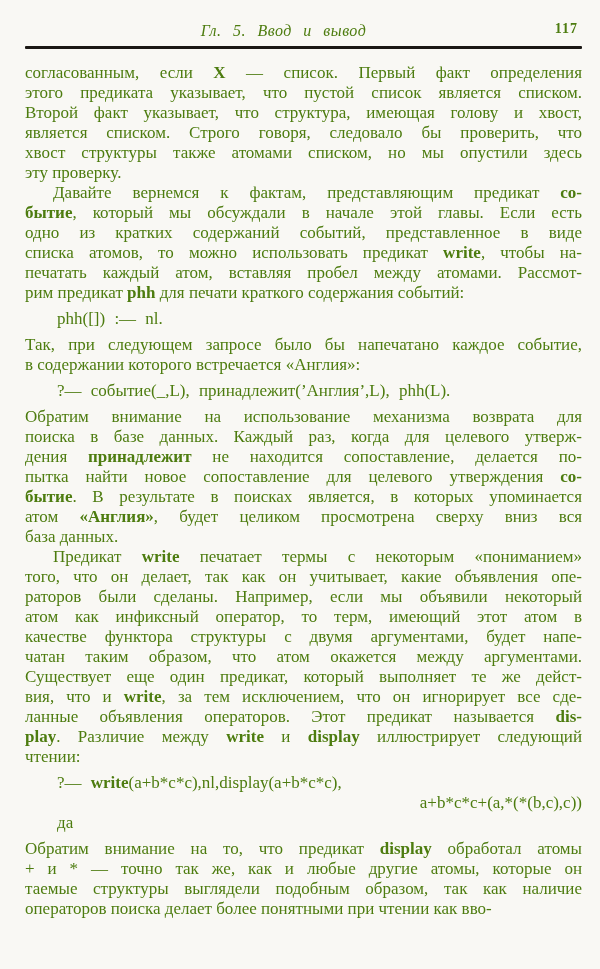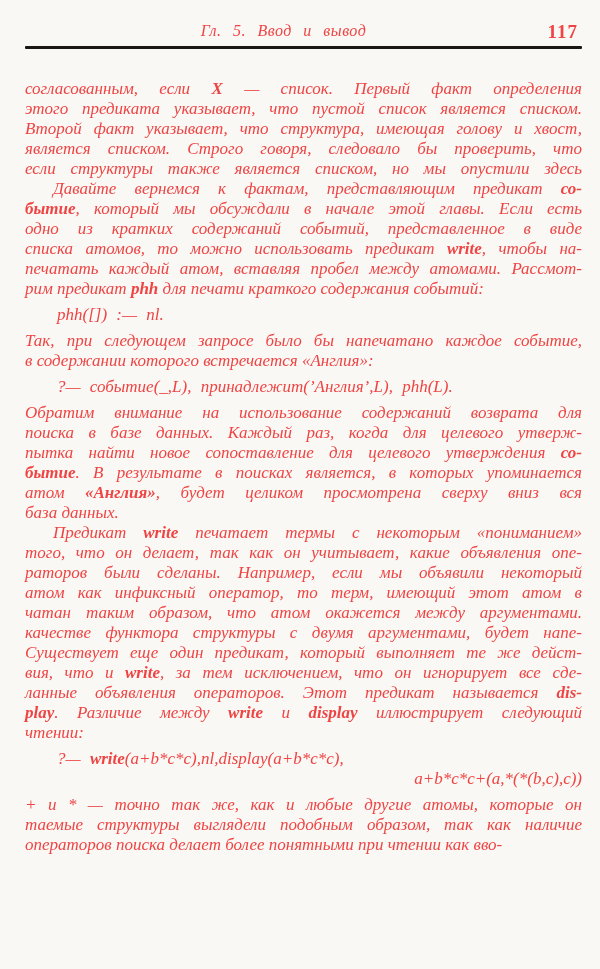--- a/index.html
+++ b/index.html
@@ -6,21 +6,21 @@
     margin: 0;
     padding: 0;
     background: #f7f6f2;
   }
   .page {
     position: relative;
     box-sizing: border-box;
     width: 600px;
     height: 969px;
     background: #f9f8f4;
-    color: #ef4444;
+    color: #4d7c0f;
     font-family: "Liberation Serif", "DejaVu Serif", serif;
     padding: 22px 18px 0 25px;
     overflow: hidden;
   }
   .running-header {
     position: relative;
     height: 22px;
     font-size: 16px;
   }
   .chapter {
@@ -30,34 +30,33 @@
     text-align: center;
     font-style: italic;
     word-spacing: 7px;
     letter-spacing: 0.5px;
   }
   .pagenum {
     position: absolute;
     right: 4px;
     top: -1px;
     font-weight: bold;
-    font-size: 19px;
+    font-size: 14px;
     letter-spacing: 1px;
   }
   .rule {
     height: 2.5px;
     background: #1b1814;
     margin-top: 2px;
     border-radius: 1px;
   }
   .body {
-    margin-top: 30px;
+    margin-top: 14px;
     font-size: 17px;
     line-height: 20px;
-    font-style: italic;
   }
   .block { margin: 0; }
   .block.code {
     margin: 6px 0;
     padding-left: 32px;
   }
   .line {
     text-align: justify;
     text-align-last: justify;
     white-space: normal;
@@ -84,64 +83,68 @@
     <span class="chapter">Гл. 5.  Ввод  и  вывод</span>
     <span class="pagenum">117</span>
   </header>
   <div class="rule"></div>
   <main class="body">
       <div class="block paragraph">
         <div class="line"><span>согласованным, если </span><span class="b">X</span><span> — список. Первый факт определения</span></div>
         <div class="line"><span>этого предиката указывает, что пустой список является списком.</span></div>
         <div class="line"><span>Второй факт указывает, что структура, имеющая голову и хвост,</span></div>
         <div class="line"><span>является списком. Строго говоря, следовало бы проверить, что</span></div>
-        <div class="line"><span>если структуры также является списком, но мы опустили здесь</span></div>
+        <div class="line"><span>хвост структуры также атомами списком, но мы опустили здесь</span></div>
+        <div class="line last"><span>эту проверку.</span></div>
       </div>
       <div class="block paragraph">
         <div class="line i"><span>Давайте вернемся к фактам, представляющим предикат </span><span class="b">со-</span></div>
         <div class="line"><span class="b">бытие</span><span>, который мы обсуждали в начале этой главы. Если есть</span></div>
         <div class="line"><span>одно из кратких содержаний событий, представленное в виде</span></div>
         <div class="line"><span>списка атомов, то можно использовать предикат </span><span class="b">write</span><span>, чтобы на-</span></div>
         <div class="line"><span>печатать каждый атом, вставляя пробел между атомами. Рассмот-</span></div>
         <div class="line last"><span>рим предикат </span><span class="b">phh</span><span> для печати краткого содержания событий:</span></div>
       </div>
       <div class="block code">
         <div class="line"><span>phh([]) :— nl.</span></div>
       </div>
       <div class="block paragraph">
         <div class="line"><span>Так, при следующем запросе было бы напечатано каждое событие,</span></div>
         <div class="line last"><span>в содержании которого встречается «Англия»:</span></div>
       </div>
       <div class="block code">
         <div class="line"><span>?— событие(_,L), принадлежит(’Англия’,L), phh(L).</span></div>
       </div>
       <div class="block paragraph">
-        <div class="line"><span>Обратим внимание на использование содержаний возврата для</span></div>
+        <div class="line"><span>Обратим внимание на использование механизма возврата для</span></div>
         <div class="line"><span>поиска в базе данных. Каждый раз, когда для целевого утверж-</span></div>
+        <div class="line"><span>дения </span><span class="b">принадлежит</span><span> не находится сопоставление, делается по-</span></div>
         <div class="line"><span>пытка найти новое сопоставление для целевого утверждения </span><span class="b">со-</span></div>
         <div class="line"><span class="b">бытие</span><span>. В результате в поисках является, в которых упоминается</span></div>
         <div class="line"><span>атом </span><span class="b">«Англия»</span><span>, будет целиком просмотрена сверху вниз вся</span></div>
         <div class="line last"><span>база данных.</span></div>
       </div>
       <div class="block paragraph">
         <div class="line i"><span>Предикат </span><span class="b">write</span><span> печатает термы с некоторым «пониманием»</span></div>
         <div class="line"><span>того, что он делает, так как он учитывает, какие объявления опе-</span></div>
         <div class="line"><span>раторов были сделаны. Например, если мы объявили некоторый</span></div>
         <div class="line"><span>атом как инфиксный оператор, то терм, имеющий этот атом в</span></div>
+        <div class="line"><span>качестве функтора структуры с двумя аргументами, будет напе-</span></div>
         <div class="line"><span>чатан таким образом, что атом окажется между аргументами.</span></div>
-        <div class="line"><span>качестве функтора структуры с двумя аргументами, будет напе-</span></div>
         <div class="line"><span>Существует еще один предикат, который выполняет те же дейст-</span></div>
         <div class="line"><span>вия, что и </span><span class="b">write</span><span>, за тем исключением, что он игнорирует все сде-</span></div>
         <div class="line"><span>ланные объявления операторов. Этот предикат называется </span><span class="b">dis-</span></div>
         <div class="line"><span class="b">play</span><span>. Различие между </span><span class="b">write</span><span> и </span><span class="b">display</span><span> иллюстрирует следующий</span></div>
         <div class="line last"><span>чтении:</span></div>
       </div>
       <div class="block code">
         <div class="line"><span>?— </span><span class="b">write</span><span>(a+b*c*c),nl,display(a+b*c*c),</span></div>
         <div class="line right"><span>a+b*c*c+(a,*(*(b,c),c))</span></div>
+        <div class="line"><span>да</span></div>
       </div>
       <div class="block paragraph">
+        <div class="line"><span>Обратим внимание на то, что предикат </span><span class="b">display</span><span> обработал атомы</span></div>
         <div class="line"><span>+ и * — точно так же, как и любые другие атомы, которые он</span></div>
         <div class="line"><span>таемые структуры выглядели подобным образом, так как наличие</span></div>
         <div class="line last"><span>операторов поиска делает более понятными при чтении как вво-</span></div>
       </div>
     </main>
 </div>
 
 </body></html>

